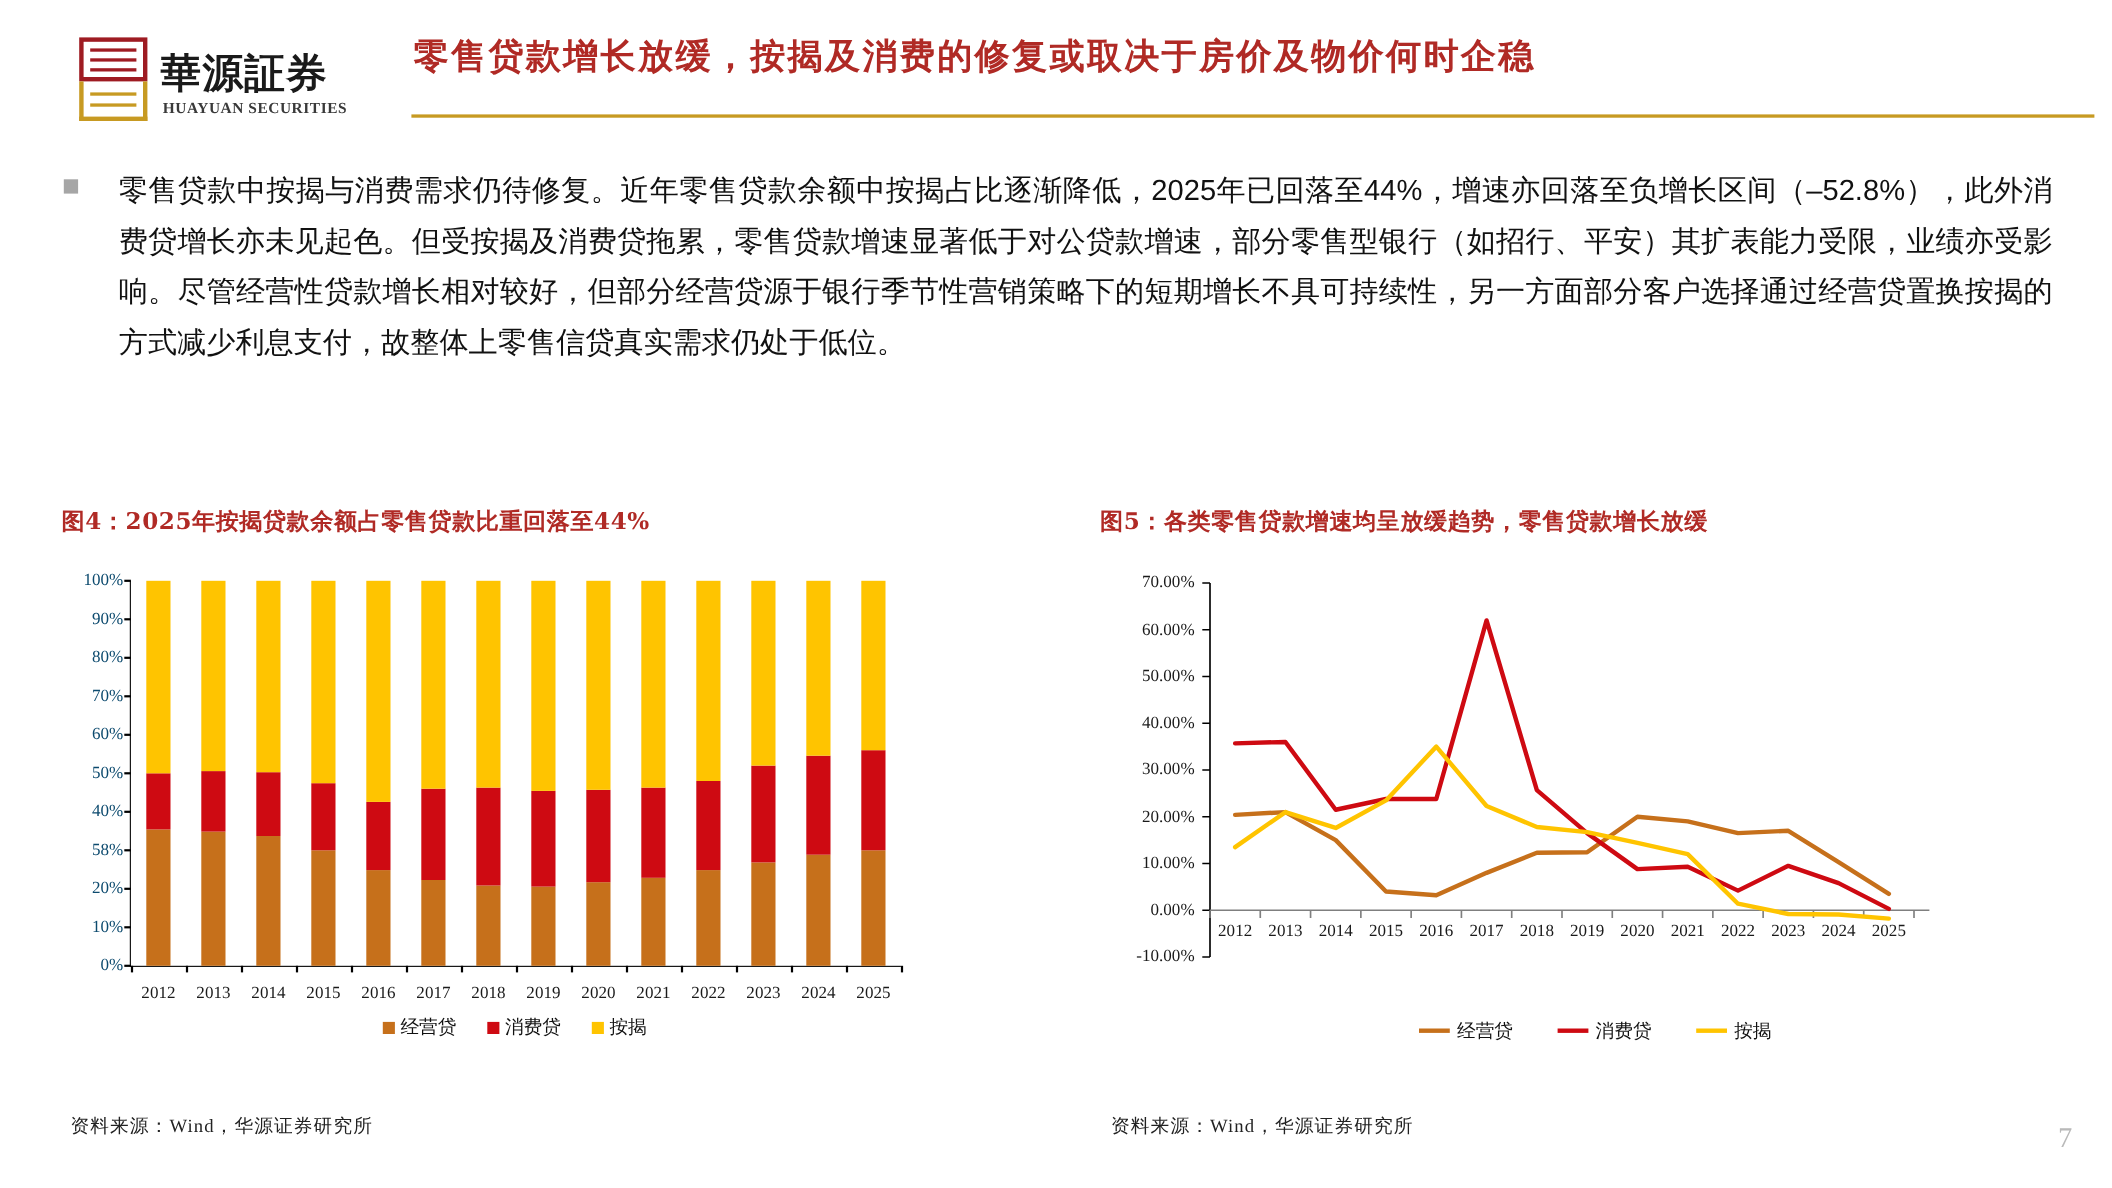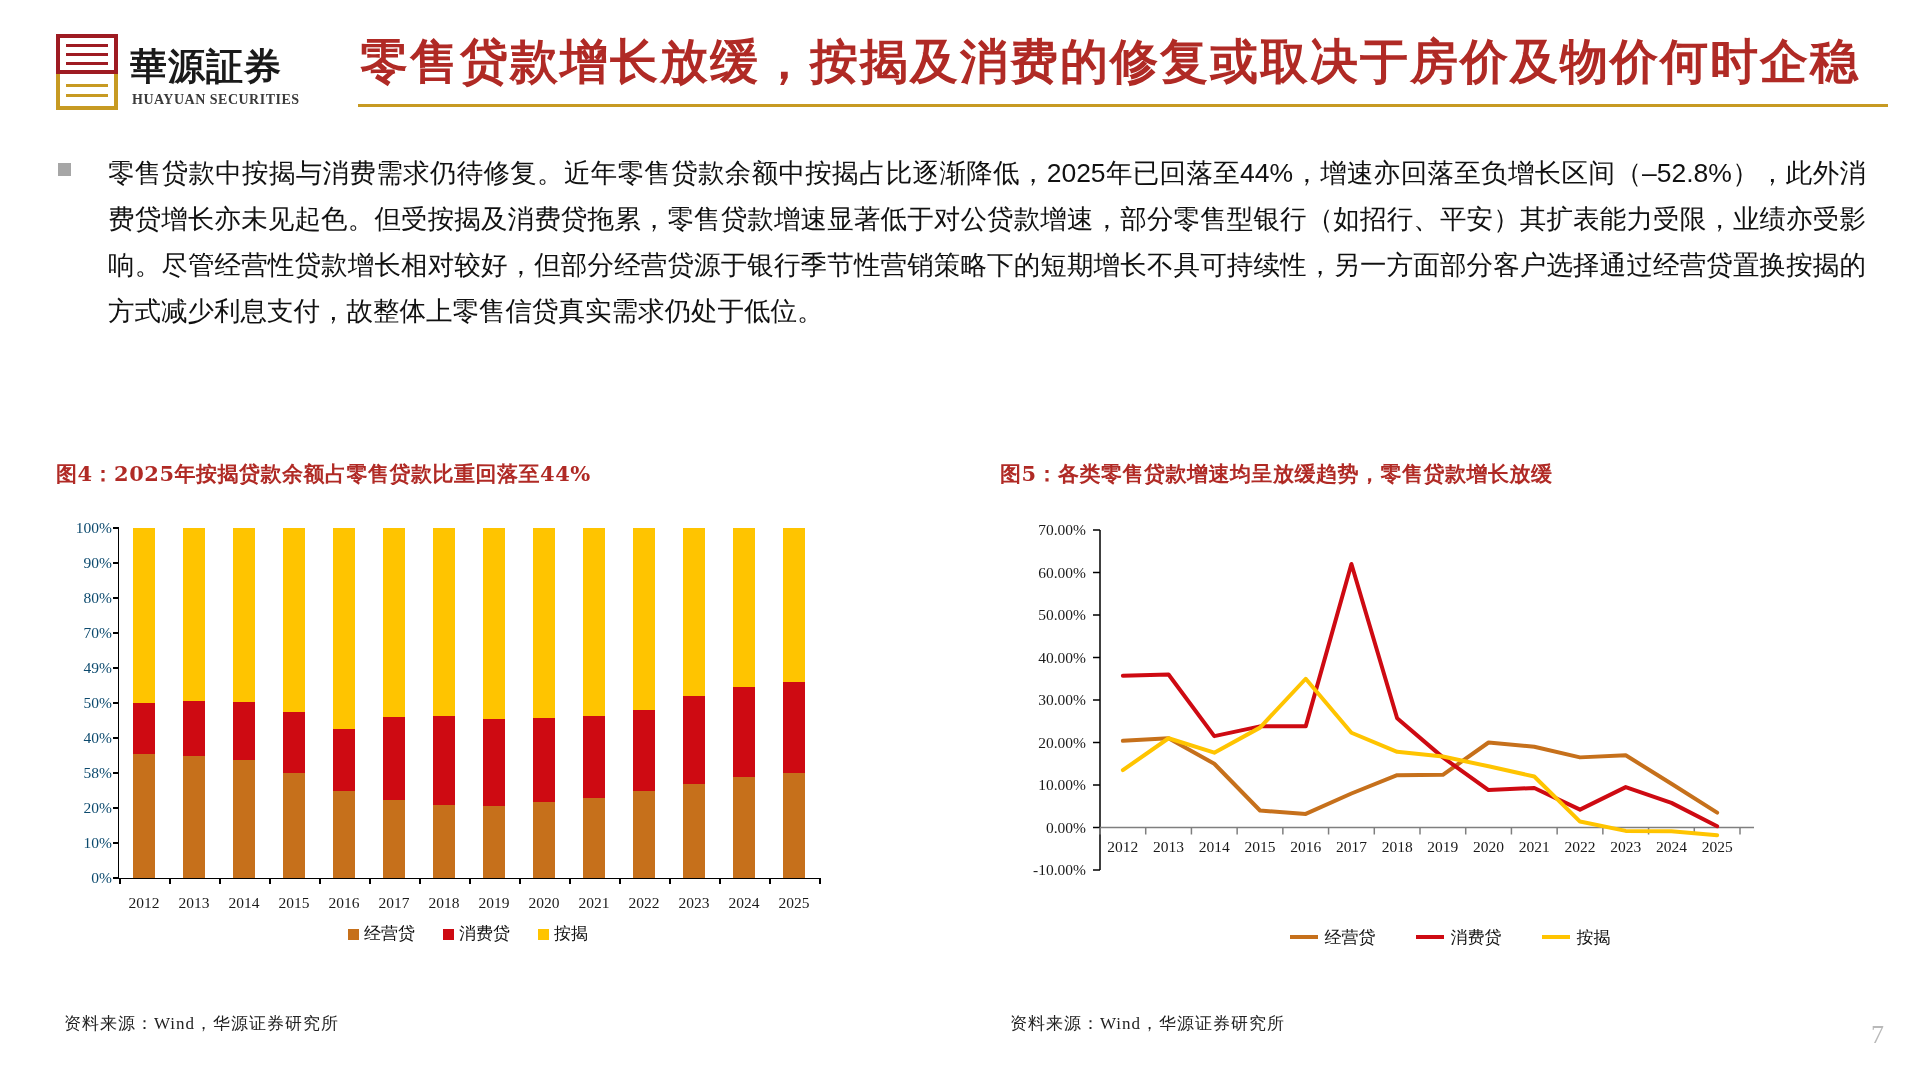--- a/index.html
+++ b/index.html
@@ -3,34 +3,34 @@
 <meta charset="utf-8">
 <style>
   html,body{margin:0;padding:0;}
   body{
     width:1920px;height:1080px;
     background:#ffffff;
     font-family:"Liberation Sans","DejaVu Sans",sans-serif;
     overflow:hidden;position:relative;
   }
   
-  .header{position:absolute;left:0;top:0;width:1724px;height:118px;}
+  .header{position:absolute;left:16px;top:0;width:1724px;height:118px;}
   .logo-wrap{position:absolute;left:56px;top:34px;width:290px;height:80px;}
   .logo-mark{position:absolute;left:0;top:0;width:62px;height:76px;}
   .logo-mark .top{position:absolute;left:0;top:0;width:62px;height:40px;border:4px solid #9E1B22;box-sizing:border-box;}
   .logo-mark .bot{position:absolute;left:0;top:40px;width:62px;height:36px;border:4px solid #C79A22;box-sizing:border-box;border-top:none;}
   .logo-mark .bar{position:absolute;background:#9E1B22;height:3px;left:10px;width:42px;}
   .logo-mark .bar2{position:absolute;background:#C79A22;height:3px;left:10px;width:42px;}
   .logo-cn{position:absolute;left:74px;top:8px;font-family:"DejaVu Serif","Liberation Serif",serif;
     font-weight:bold;font-size:37px;color:#1a1a1a;letter-spacing:1px;white-space:nowrap;}
   .logo-en{position:absolute;left:76px;top:58px;font-family:"Liberation Serif",serif;
     font-weight:bold;font-size:14px;color:#3a3a3a;letter-spacing:0.5px;white-space:nowrap;}
   .head-title{position:absolute;left:360px;top:30px;width:1530px;
     font-family:"DejaVu Serif","Liberation Serif",serif;font-weight:bold;
-    font-size:48px;color:#B02A25;letter-spacing:2px;white-space:nowrap;}
+    font-size:32px;color:#B02A25;letter-spacing:2px;white-space:nowrap;}
   .head-rule{position:absolute;left:358px;top:104px;width:1530px;height:3px;background:#C79A22;}
 
   
   .bullets{position:absolute;left:56px;top:150px;width:1810px;}
   .bullet{position:relative;padding-left:52px;margin-bottom:18px;}
   .bullet .sq{position:absolute;left:2px;top:13px;width:13px;height:13px;background:#A6A6A6;}
   .bullet p{margin:0;font-size:26.5px;line-height:46px;color:#111;
     text-align:justify;font-family:"Liberation Sans","DejaVu Sans",sans-serif;}
 
   
@@ -111,21 +111,21 @@
         <div class="ylab" style="top: 315px;">10%</div>
         <div class="ytick" style="top: 314.25px;"></div>
         <div class="ylab" style="top: 280px;">20%</div>
         <div class="ytick" style="top: 279.25px;"></div>
         <div class="ylab" style="top: 245px;">58%</div>
         <div class="ytick" style="top: 244.25px;"></div>
         <div class="ylab" style="top: 210px; text-align: center;">40%</div>
         <div class="ytick" style="top: 209.25px;"></div>
         <div class="ylab" style="top: 175px;">50%</div>
         <div class="ytick" style="top: 174.25px;"></div>
-        <div class="ylab" style="top: 140px;">49%</div>
+        <div class="ylab" style="top: 140px;">60%</div>
         <div class="ytick" style="top: 139.25px;"></div>
         <div class="ylab" style="top: 105px;">70%</div>
         <div class="ytick" style="top: 104.25px;"></div>
         <div class="ylab" style="top: 70px;">80%</div>
         <div class="ytick" style="top: 69.25px;"></div>
         <div class="ylab" style="top: 35px;">90%</div>
         <div class="ytick" style="top: 34.25px;"></div>
         <div class="ylab" style="top: 0px;">100%</div>
         <div class="ytick" style="top: -0.75px;"></div>
         <div class="bar" style="left: 14px; height: 350px;">

